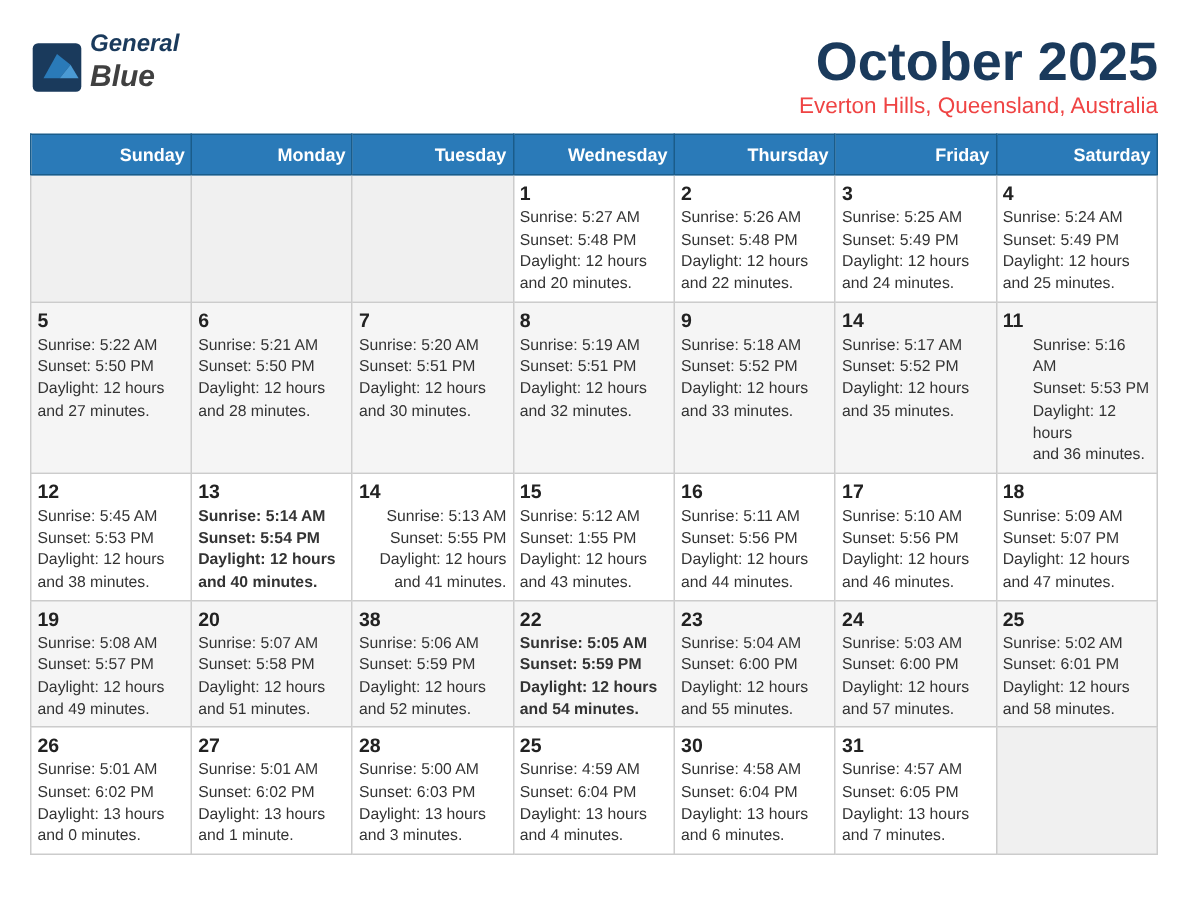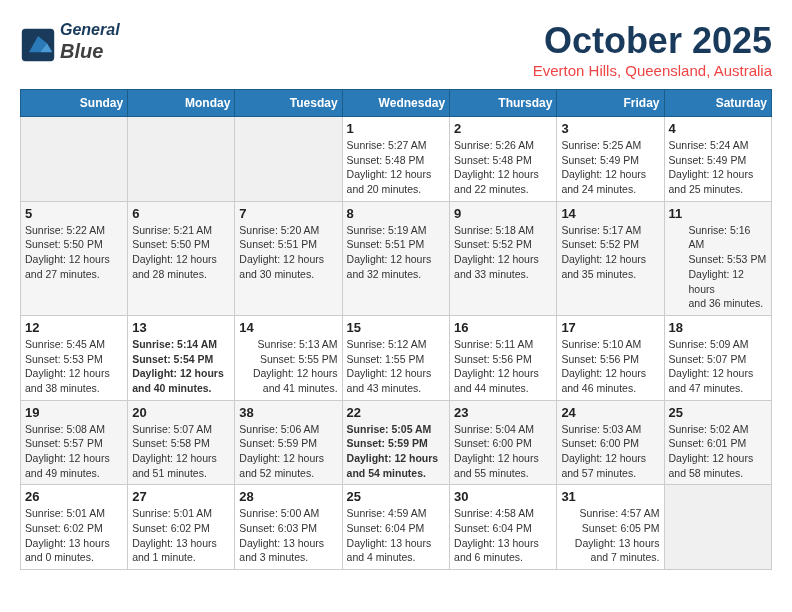--- a/index.html
+++ b/index.html
@@ -333,21 +333,21 @@
         </td>
         <td>
           <span class="day-number">30</span>
           <div class="day-info" style="white-space: pre-line;">Sunrise: 4:58 AM
 Sunset: 6:04 PM
 Daylight: 13 hours
 and 6 minutes.</div>
         </td>
         <td>
           <span class="day-number">31</span>
-          <div class="day-info" style="white-space: pre-line; text-align: right;">Sunrise: 4:57 AM
+          <div class="day-info" style="white-space: pre-line;">Sunrise: 4:57 AM
 Sunset: 6:05 PM
 Daylight: 13 hours
 and 7 minutes.</div>
         </td>
         <td class="empty-cell"></td>
       </tr>
     </tbody>
 </table>
 
 </body></html>

